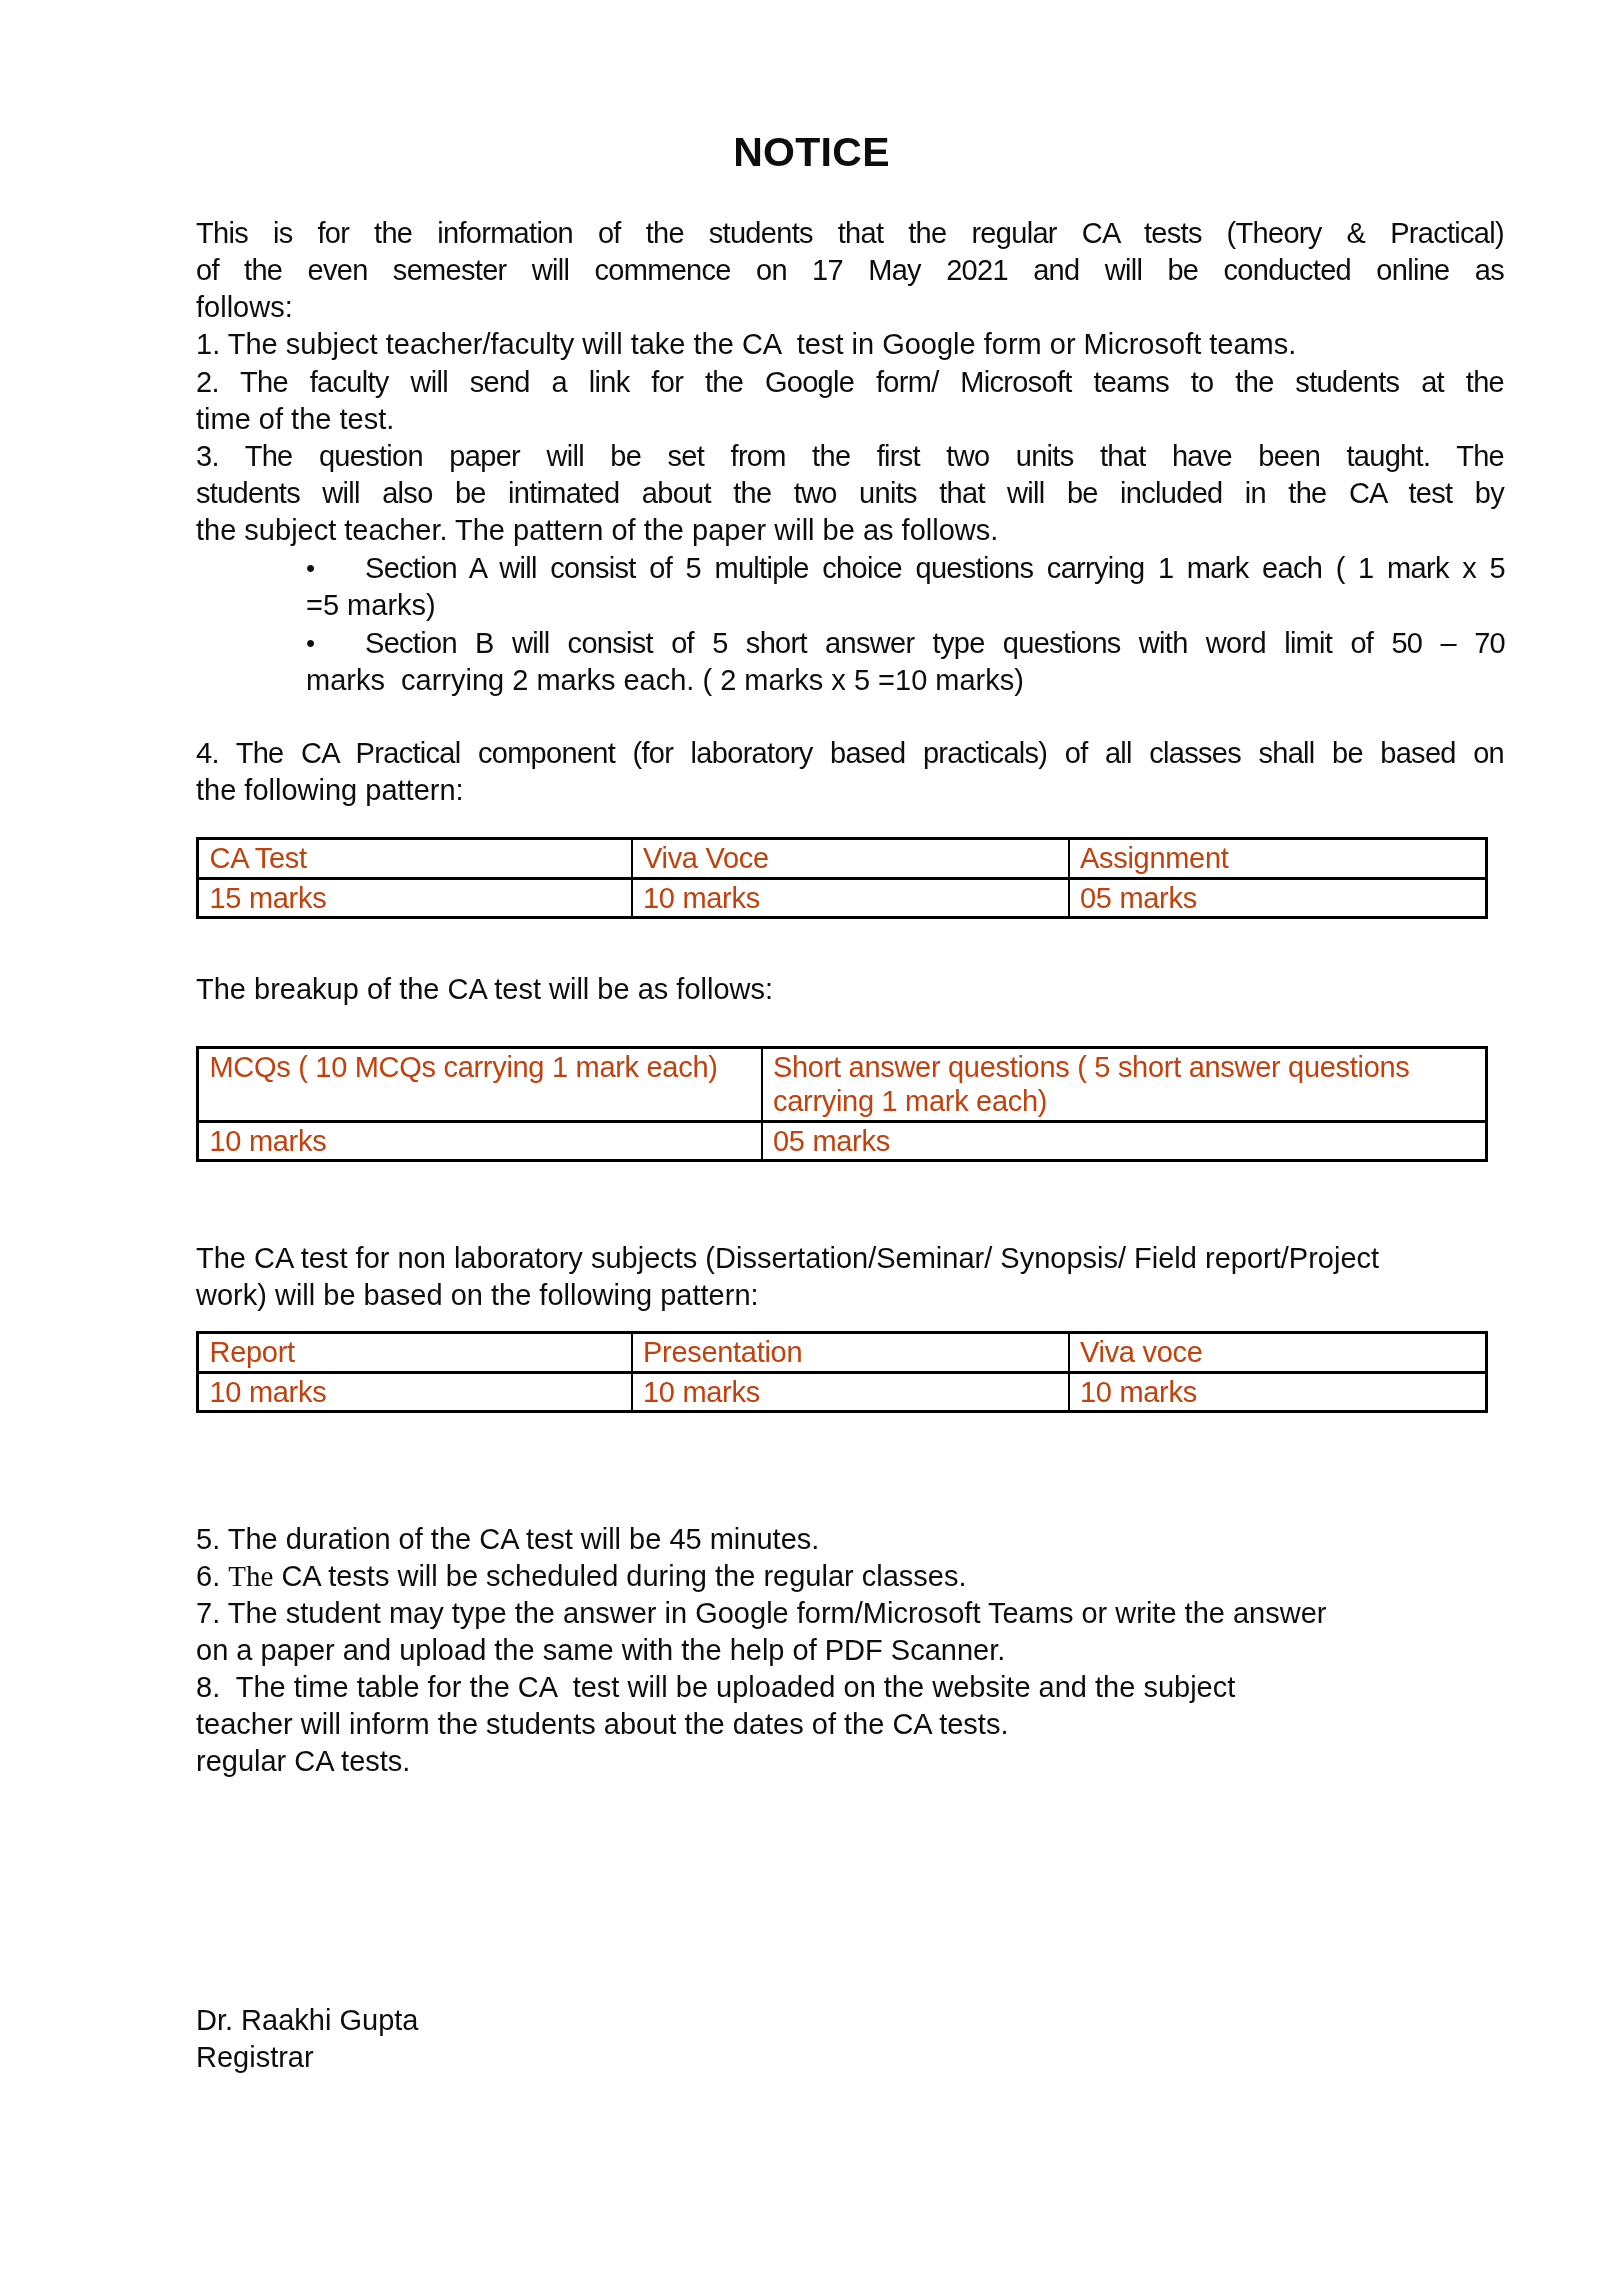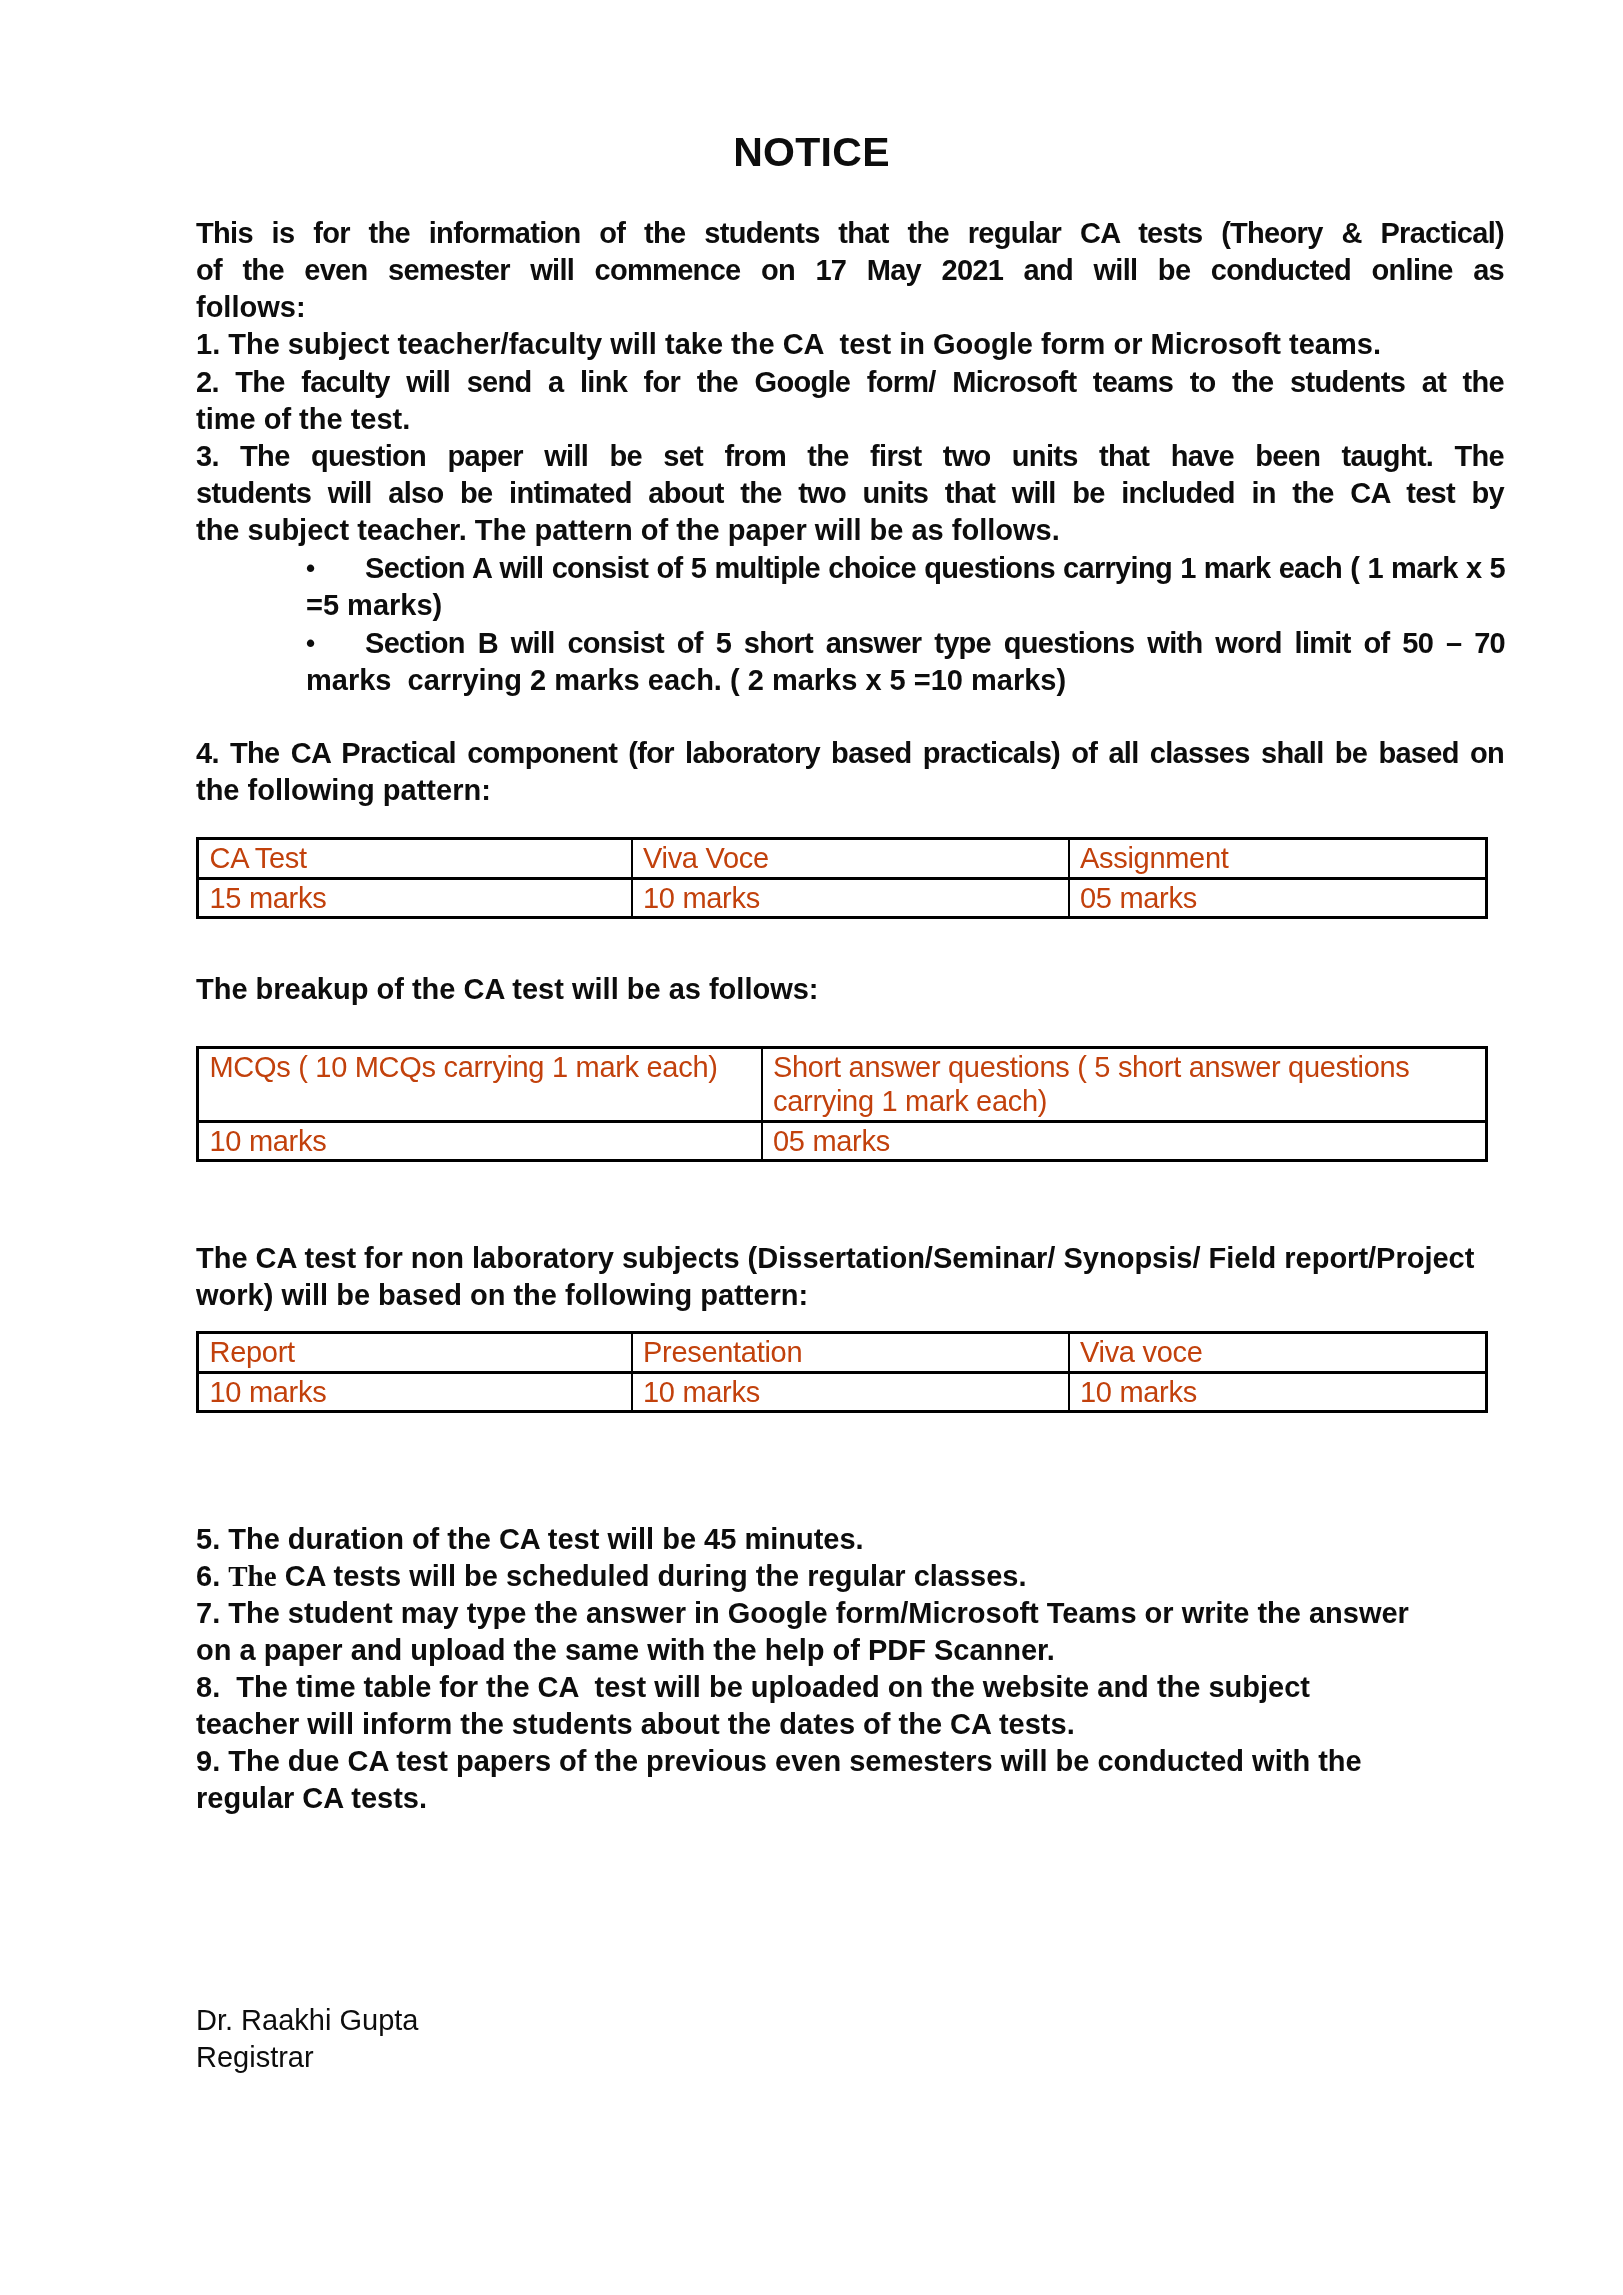--- a/index.html
+++ b/index.html
@@ -13,21 +13,20 @@
     overflow: hidden;
   }
   .abs { position: absolute; left: 196px; width: 1308px; }
   .line {
     display: block;
     font-size: 29px;
     line-height: 37px;
     letter-spacing: 0px;
     white-space: pre;
     color: #0d0d0d;
-    font-weight: bold;
   }
   
   .line.j {
     white-space: normal;
     letter-spacing: -0.7px;
     text-align: justify;
     text-align-last: justify;
   }
   #title {
     position: absolute;
@@ -189,21 +188,20 @@
       </table>
   </div>
 
   <div class="abs" style="top:1521px">
     <span class="line">5. The duration of the CA test will be 45 minutes.</span>
     <span class="line"><span>6. </span><span class="serif">The</span><span> CA tests will be scheduled during the regular classes.</span></span>
     <span class="line">7. The student may type the answer in Google form/Microsoft Teams or write the answer</span>
     <span class="line">on a paper and upload the same with the help of PDF Scanner.</span>
     <span class="line">8.  The time table for the CA  test will be uploaded on the website and the subject</span>
     <span class="line">teacher will inform the students about the dates of the CA tests.</span>
-    <span class="line">9. The due CA test papers of the previous even semesters will be conducted with the</span>
     <span class="line">regular CA tests.</span>
   </div>
 
   <div class="abs sig" style="top:2002px">
     <span class="line">Dr. Raakhi Gupta</span>
     <span class="line">Registrar</span>
   </div>
 
 </div>
 

